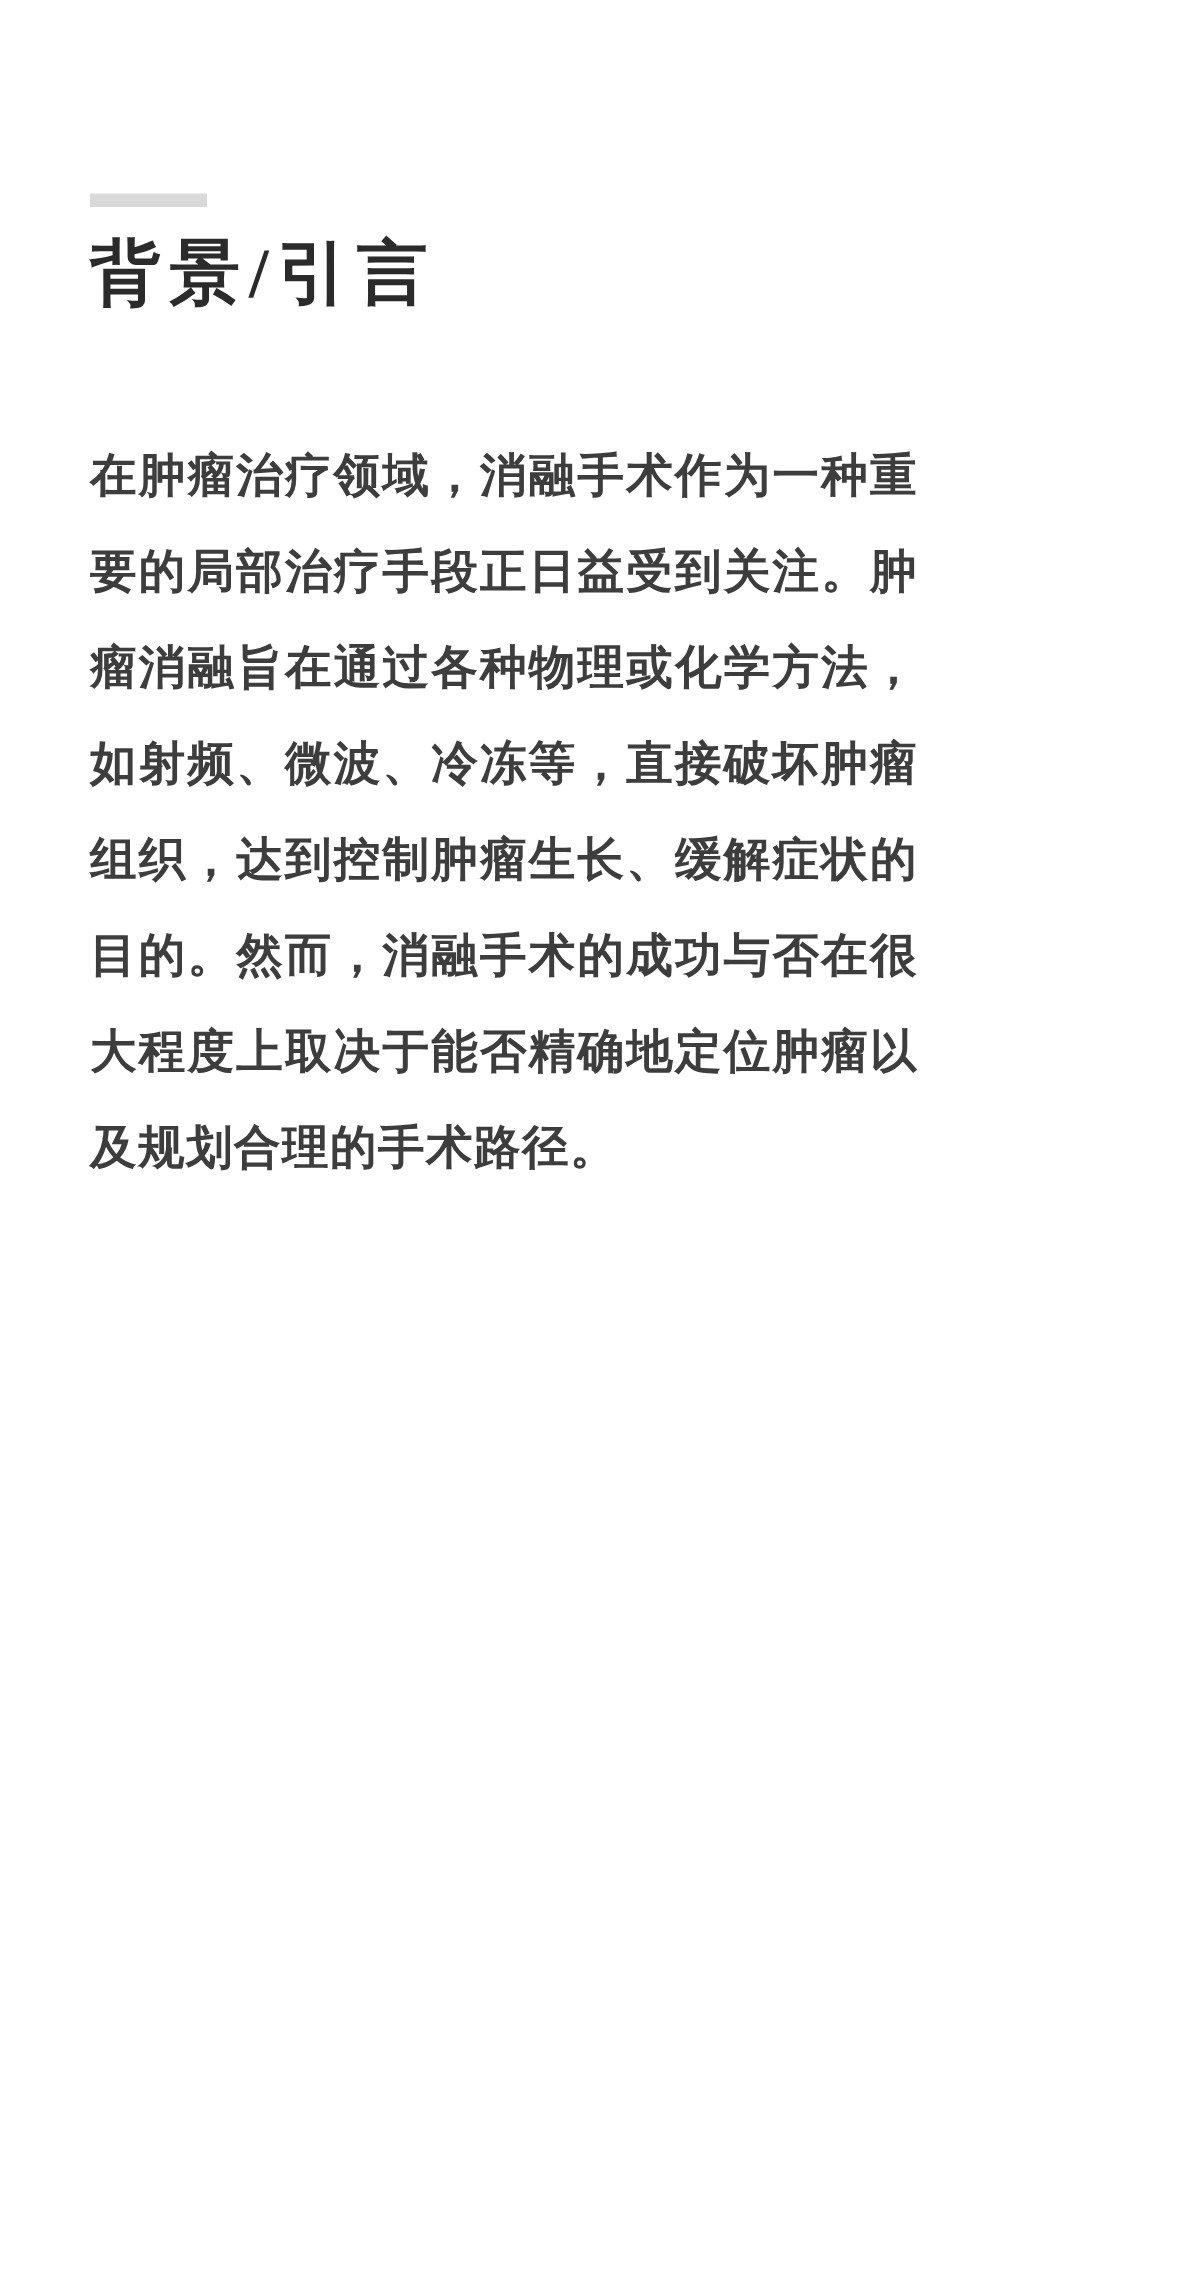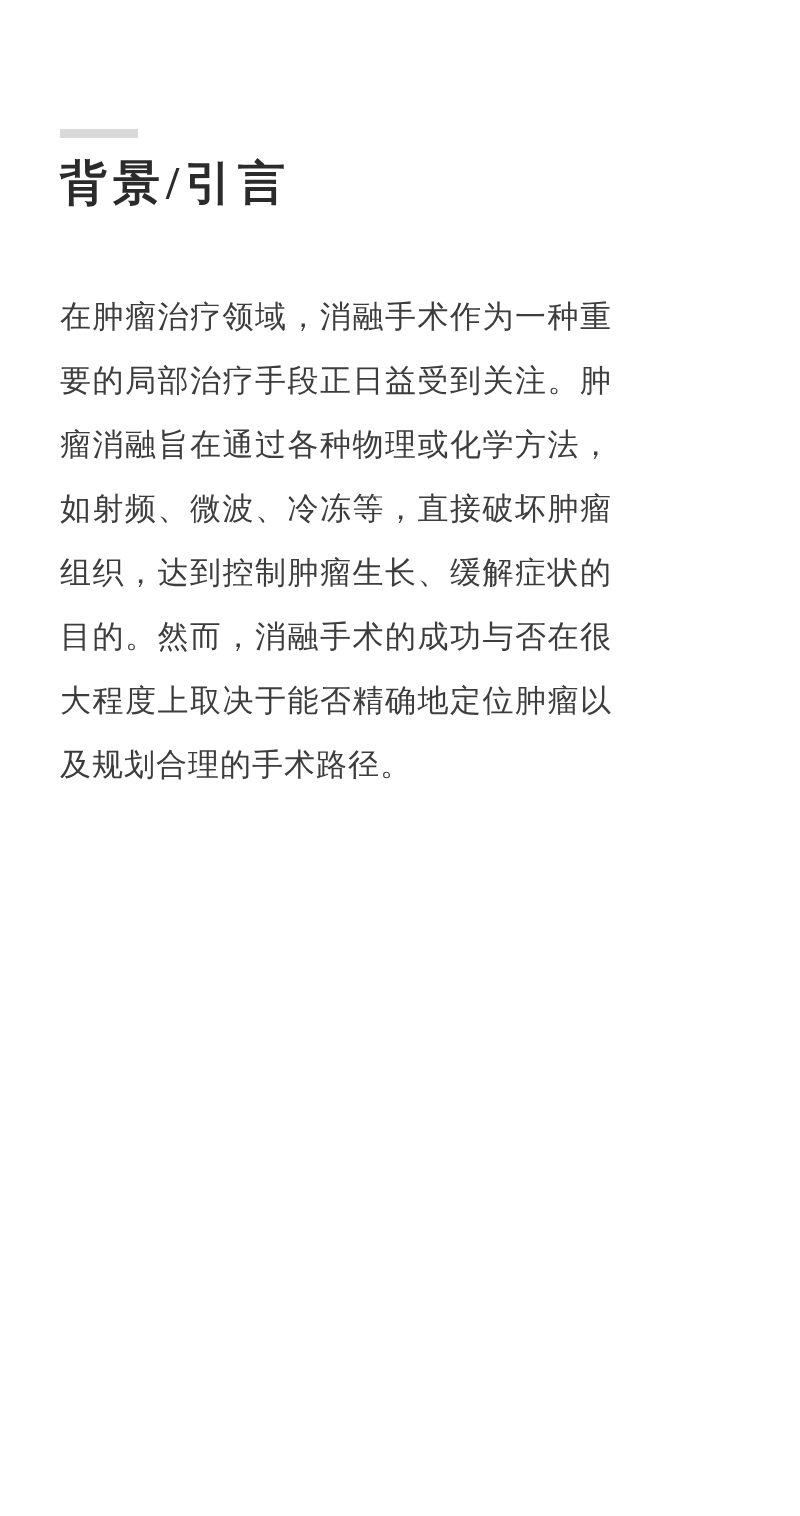--- a/index.html
+++ b/index.html
@@ -35,21 +35,21 @@
     line-height: 56px;
     letter-spacing: 6px;
     color: #2b2b2b;
   }
   .body-copy {
     margin-top: 74px;
   }
   .para {
     margin: 0 0 50px 0;
     font-family: "Liberation Sans", "DejaVu Sans", sans-serif;
-    font-weight: 400;
+    font-weight: 700;
     font-size: 31px;
     line-height: 64px;
     color: #3d3d3d;
     text-align: justify;
     text-justify: inter-character;
     letter-spacing: 1px;
   }
   .para:last-child {
     margin-bottom: 0;
   }

